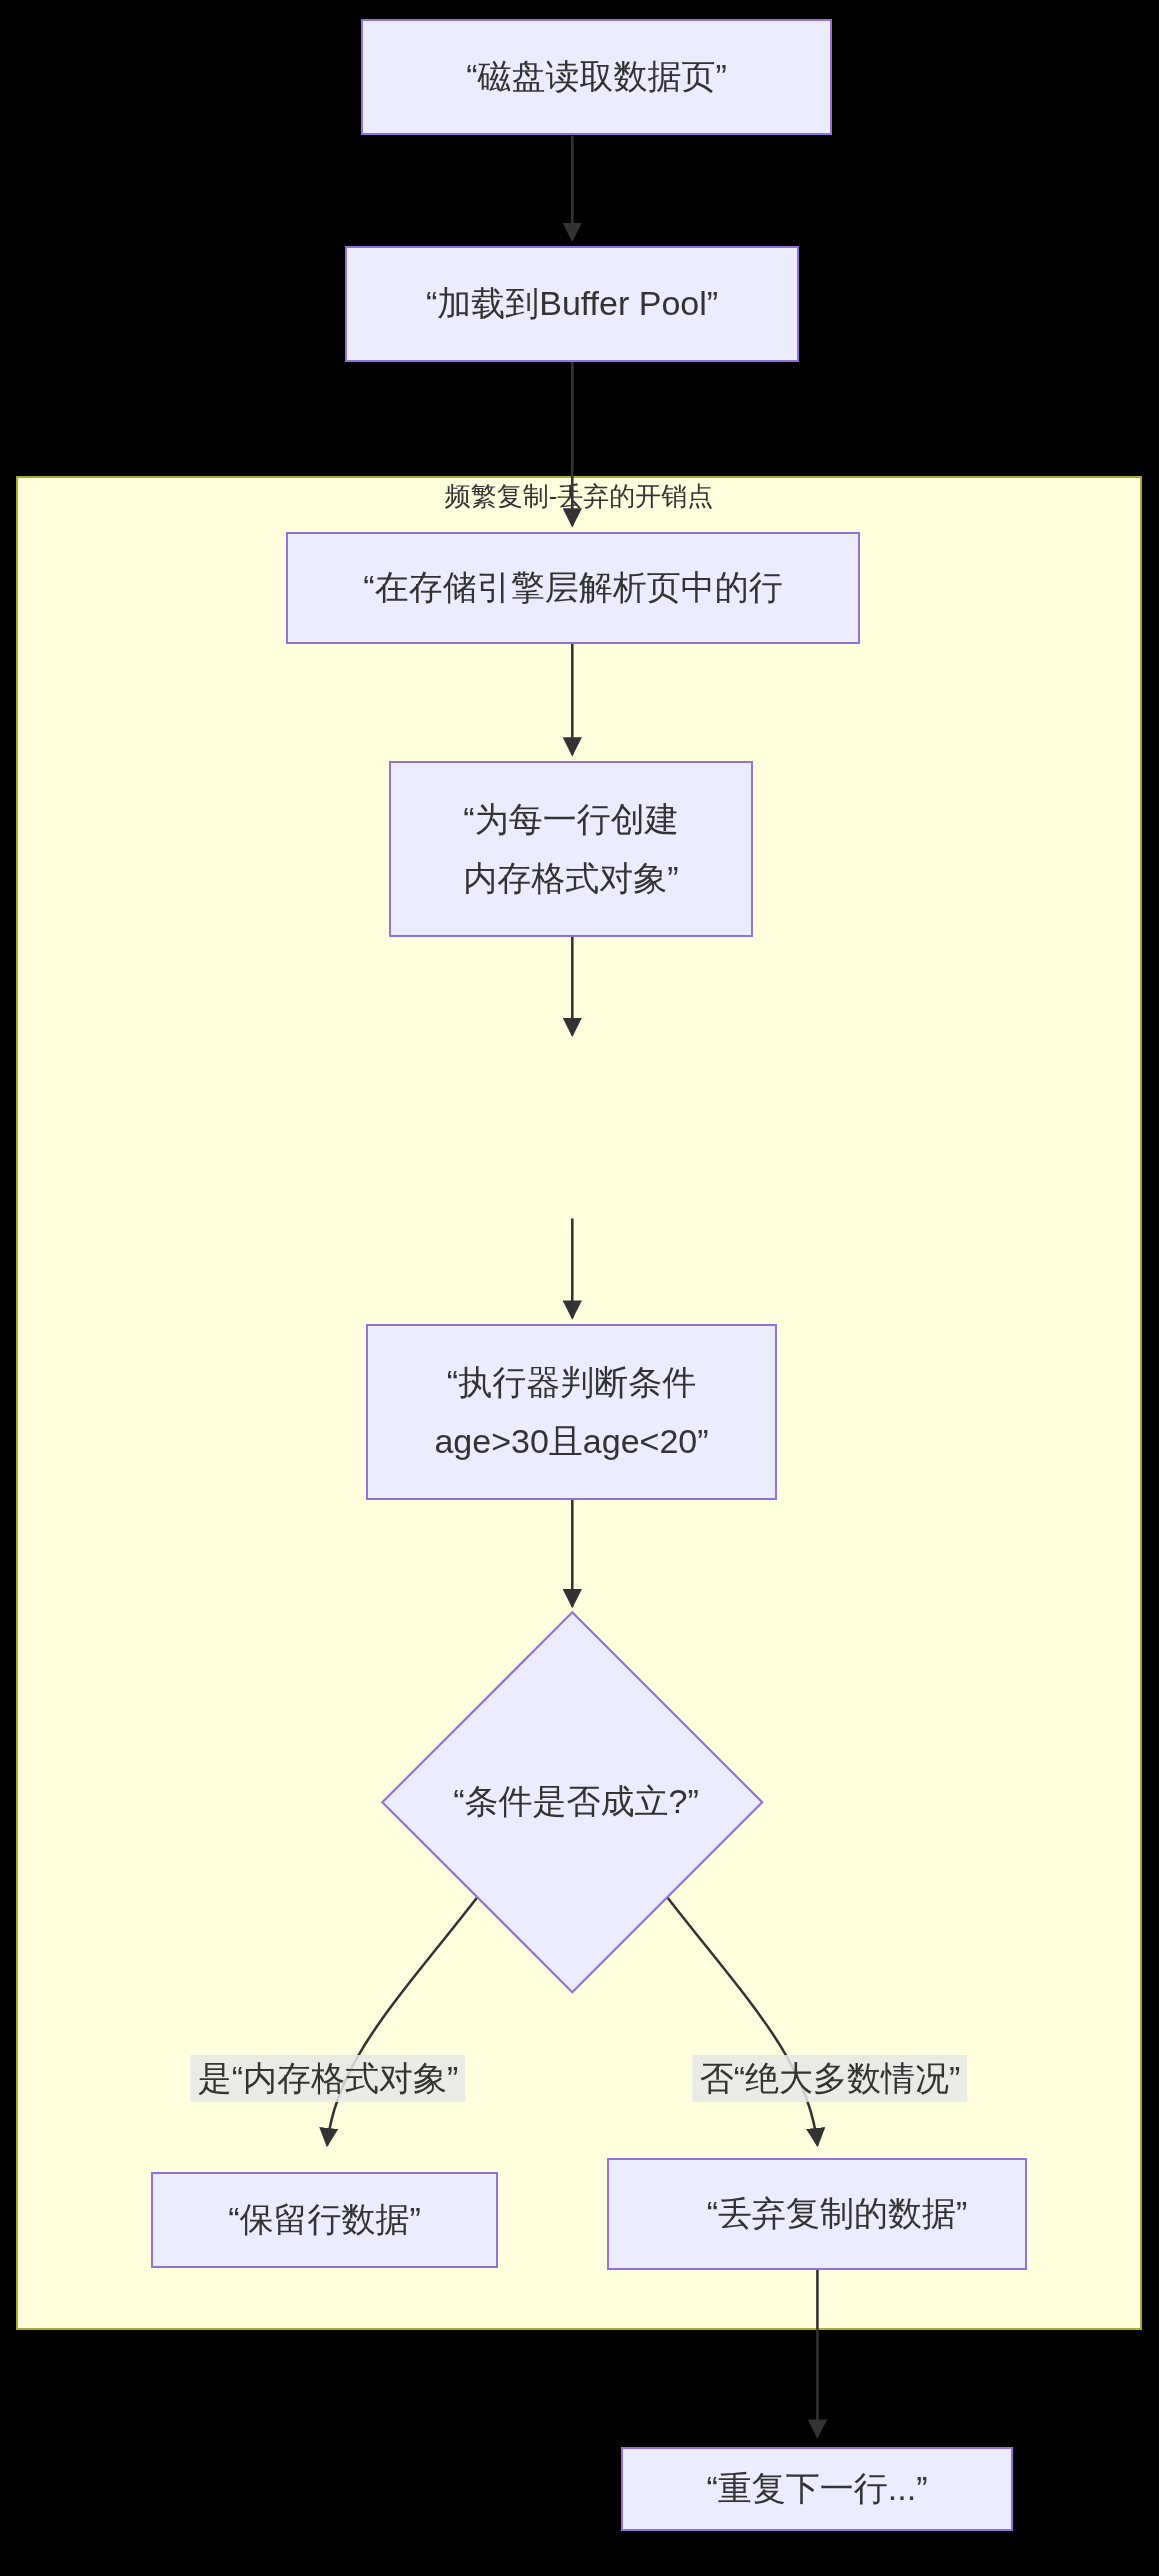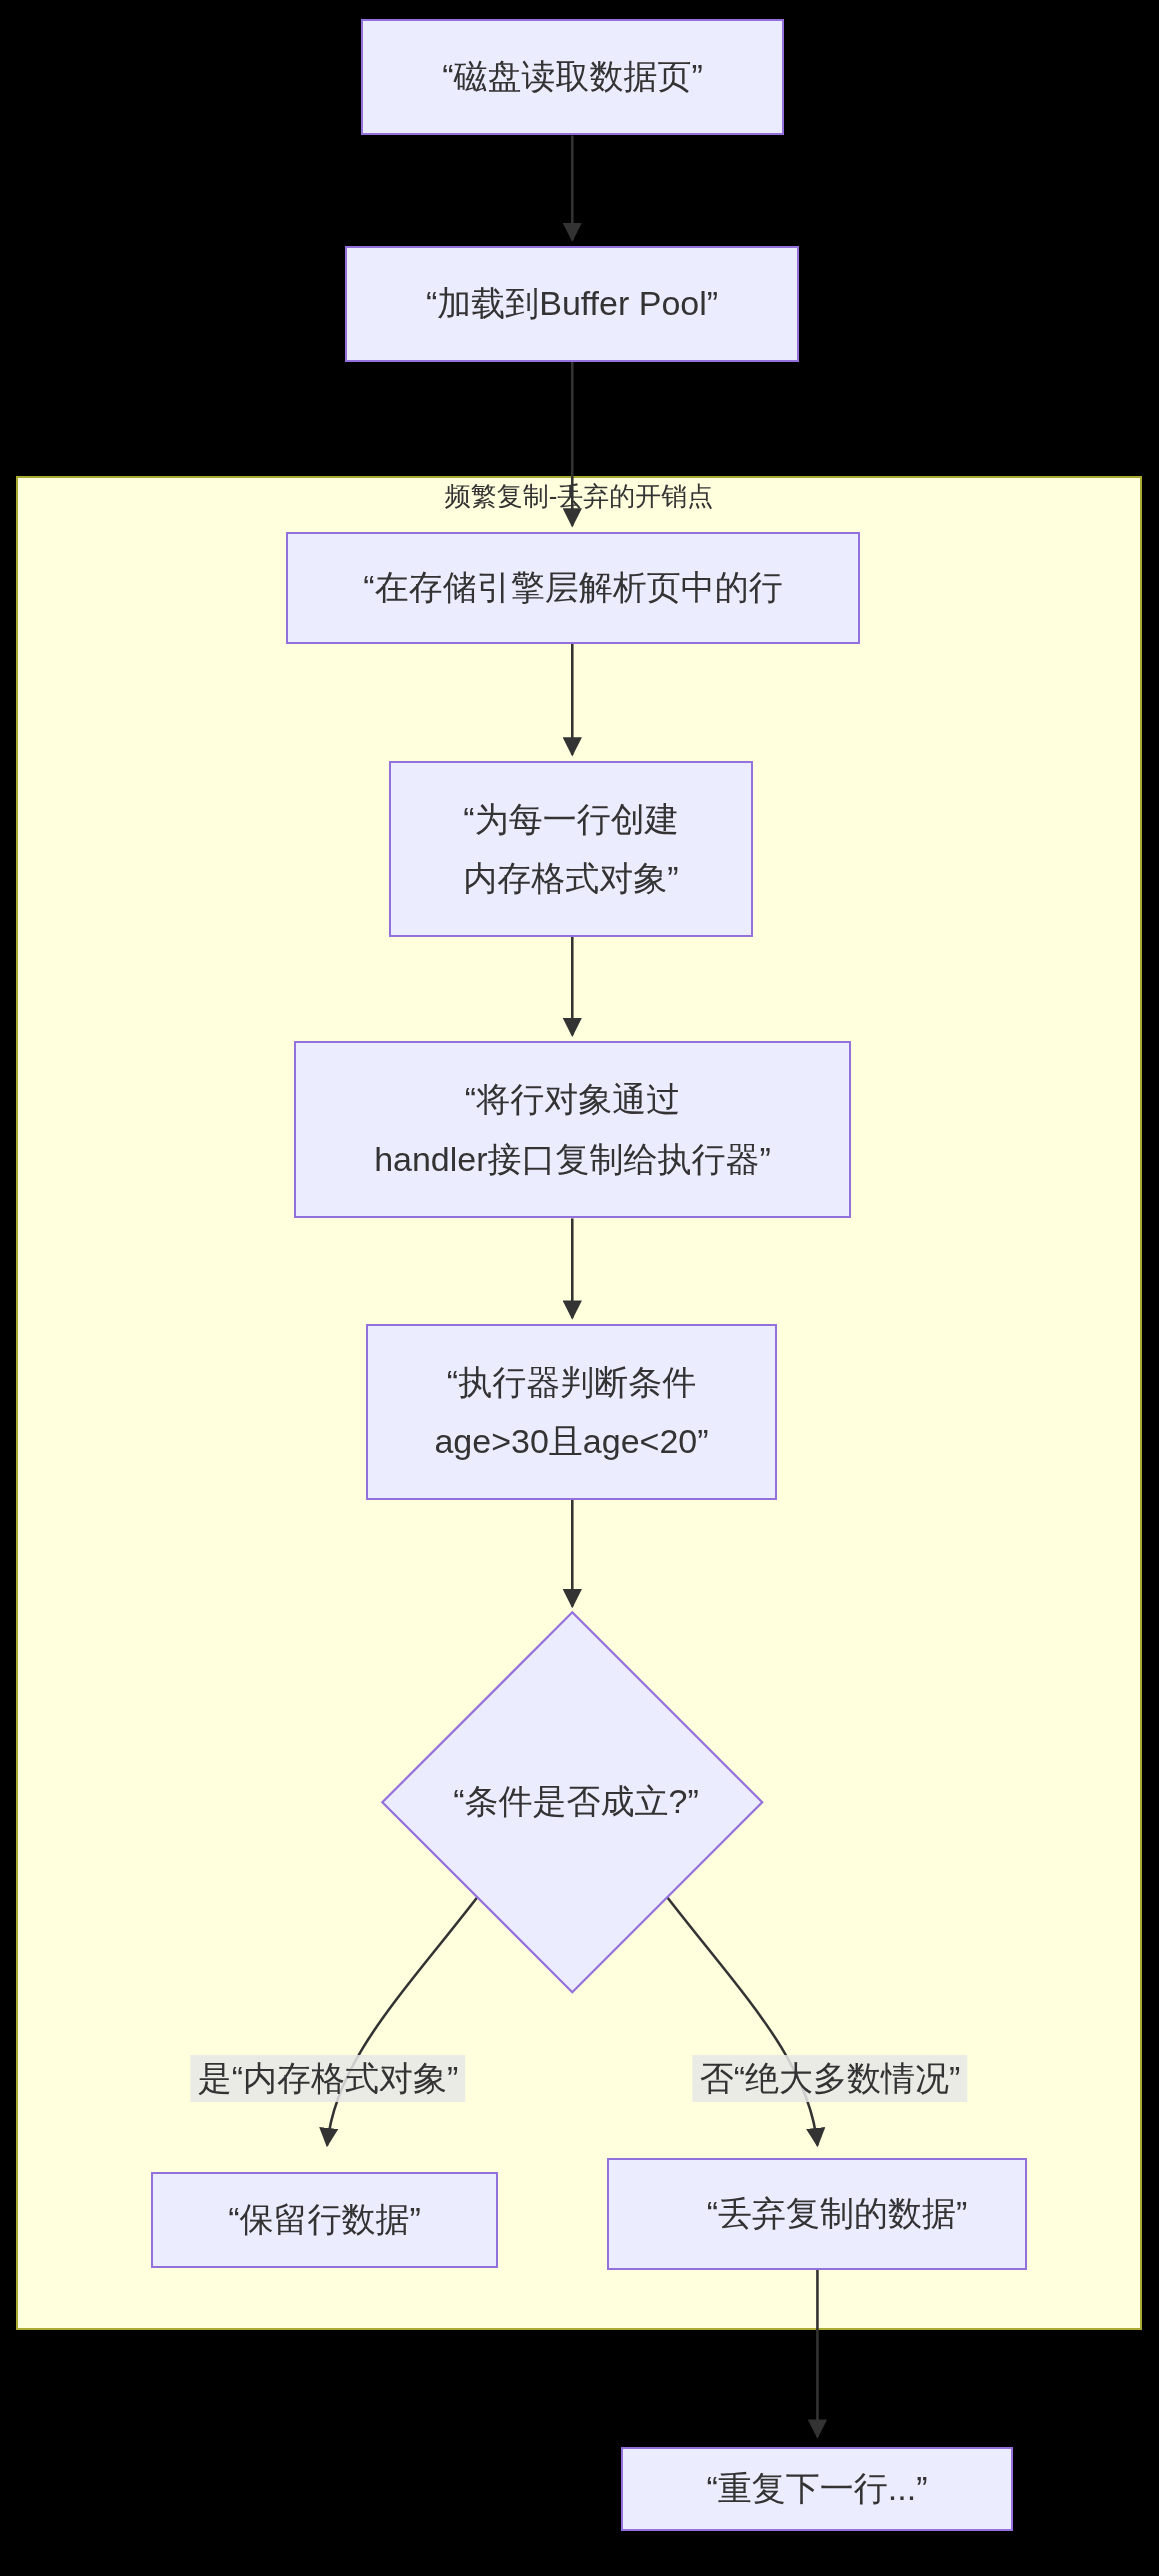--- a/index.html
+++ b/index.html
@@ -101,31 +101,29 @@
     <path class="edge" d="M 777 1272 L 777 1406" marker-end="url(#arrow)"></path>
     <path class="edge" d="M 777 1655 L 777 1790" marker-end="url(#arrow)"></path>
     <path class="edge" d="M 777 2037 L 777 2182" marker-end="url(#arrow)"></path>
     <path class="edge" d="M 648 2577 C 545 2710 455 2800 444 2914" marker-end="url(#arrow)"></path>
     <path class="edge" d="M 906 2577 C 1009 2710 1099 2800 1110 2914" marker-end="url(#arrow)"></path>
     <path class="edge" d="M 1110 3083 L 1110 3310" marker-end="url(#arrow)"></path>
 
     <polygon class="diamond-shape" points="777,2190 1035,2448 777,2706 519,2448"></polygon>
   </svg>
 
-  <div class="node" style="left:361px;top:19px;width:423px;height:116px;">“磁盘读取数据页”</div>
+  <div class="node" style="left:361px;top:19px;width:471px;height:116px;">“磁盘读取数据页”</div>
 
   <div class="node" style="left:345px;top:246px;width:454px;height:116px;">“加载到Buffer Pool”</div>
 
   <div class="node" style="left:389px;top:761px;width:364px;height:176px;">“为每一行创建
 内存格式对象”</div>
 
   <div class="node" style="left:286px;top:532px;width:574px;height:112px;">“在存储引擎层解析页中的行</div>
 
-  <div class="node" style="left:294px;top:1041px;width:557px;height:177px;">“将行对象通过
-handler接口复制给执行器”</div>
 
   <div class="node" style="left:366px;top:1324px;width:411px;height:176px;">“执行器判断条件
 age&gt;30且age&lt;20”</div>
 
   <div class="diamond-label" style="left:392px;top:1765px;width:368px;height:74px;">“条件是否成立?”</div>
 
   <div class="node" style="left:151px;top:2158px;width:347px;height:96px;margin-top:14px;">“保留行数据”</div>
 
   <div class="node" style="left:607px;top:2158px;width:420px;height:112px;padding-left:40px;">“丢弃复制的数据”</div>
 

